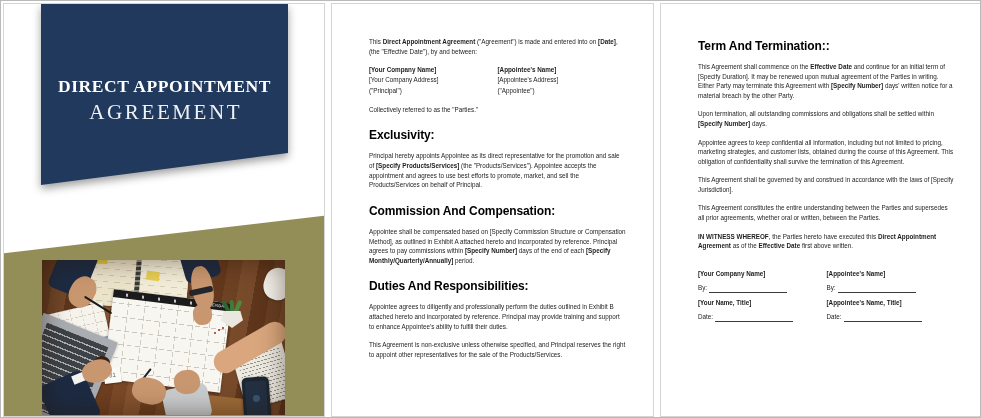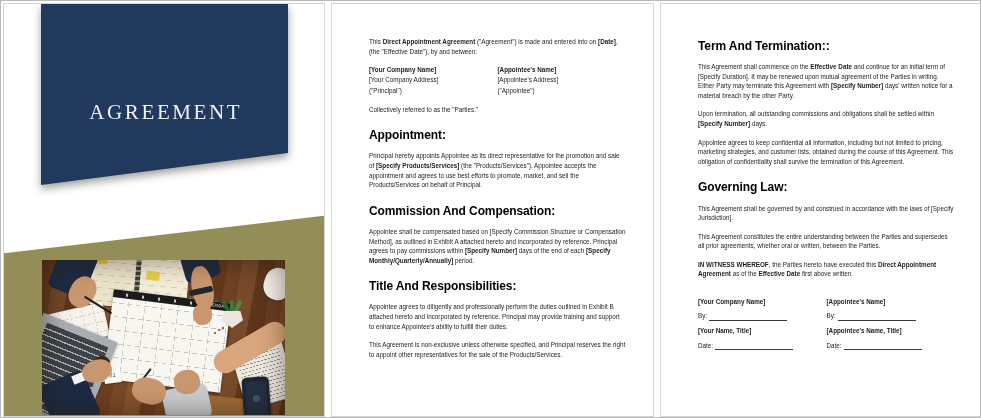--- a/index.html
+++ b/index.html
@@ -103,20 +103,21 @@
 </head>
 <body>
 
 <div class="canvas">
 
   <div class="page cover">
     <div class="olive-band"></div>
     <div class="white-diag"></div>
     <div class="navy-wrap">
       <div class="navy">
+        <div class="cover-t1">DIRECT APPOINTMENT</div>
         <div class="cover-t2">AGREEMENT</div>
       </div>
     </div>
     <div class="photo">
       <div class="planner">
         <div class="pageL"></div>
         <div class="pageR"></div>
         <div class="spiral"></div>
         <div class="sticky1"></div>
         <div class="sticky2"></div>
@@ -177,39 +178,38 @@
           <div>("Principal")</div>
         </div>
         <div class="party">
           <div class="b">[Appointee's Name]</div>
           <div>[Appointee's Address]</div>
           <div>("Appointee")</div>
         </div>
       </div>
       <p class="para">Collectively referred to as the "Parties."</p>
       <div>
-          <div class="sec-h">Appointment:</div>
+          <div class="sec-h">Exclusivity:</div>
           <p class="para"><span>Principal hereby appoints Appointee as its direct representative for the promotion and sale of </span><span class="b">[Specify Products/Services]</span><span> (the "Products/Services"). Appointee accepts the appointment and agrees to use best efforts to promote, market, and sell the Products/Services on behalf of Principal.</span></p>
           <div class="sec-h">Commission And Compensation:</div>
           <p class="para"><span>Appointee shall be compensated based on [Specify Commission Structure or Compensation Method], as outlined in Exhibit A attached hereto and incorporated by reference. Principal agrees to pay commissions within </span><span class="b">[Specify Number]</span><span> days of the end of each </span><span class="b">[Specify Monthly/Quarterly/Annually]</span><span> period.</span></p>
-          <div class="sec-h">Title And Responsibilities:</div>
+          <div class="sec-h">Duties And Responsibilities:</div>
           <p class="para"><span>Appointee agrees to diligently and professionally perform the duties outlined in Exhibit B attached hereto and incorporated by reference. Principal may provide training and support to enhance Appointee's ability to fulfill their duties.</span></p>
           <p class="para"><span>This Agreement is non-exclusive unless otherwise specified, and Principal reserves the right to appoint other representatives for the sale of the Products/Services.</span></p>
         </div>
     </div>
   </div>
 
   <div class="page p3 doc">
     <div class="doc-inner">
       <div class="secs-first">
           <div class="sec-h">Term And Termination::</div>
           <p class="para"><span>This Agreement shall commence on the </span><span class="b">Effective Date</span><span> and continue for an initial term of [Specify Duration]. It may be renewed upon mutual agreement of the Parties in writing. Either Party may terminate this Agreement with </span><span class="b">[Specify Number]</span><span> days' written notice for a material breach by the other Party.</span></p>
           <p class="para"><span>Upon termination, all outstanding commissions and obligations shall be settled within </span><span class="b">[Specify Number]</span><span> days.</span></p>
           <p class="para"><span>Appointee agrees to keep confidential all information, including but not limited to pricing, marketing strategies, and customer lists, obtained during the course of this Agreement. This obligation of confidentiality shall survive the termination of this Agreement.</span></p>
-          <div class="sec-h">Governing Law:</div>
           <p class="para"><span>This Agreement shall be governed by and construed in accordance with the laws of [Specify Jurisdiction].</span></p>
           <p class="para"><span>This Agreement constitutes the entire understanding between the Parties and supersedes all prior agreements, whether oral or written, between the Parties.</span></p>
           <p class="para"><span class="b">IN WITNESS WHEREOF</span><span>, the Parties hereto have executed this </span><span class="b">Direct Appointment Agreement</span><span> as of the </span><span class="b">Effective Date</span><span> first above written.</span></p>
         </div>
       <div class="sig-row">
         <div class="sig-col">
           <div class="sig-name">[Your Company Name]</div>
           <div class="sig-line">
             <span class="lbl">By:</span>
             <span class="line"></span>

